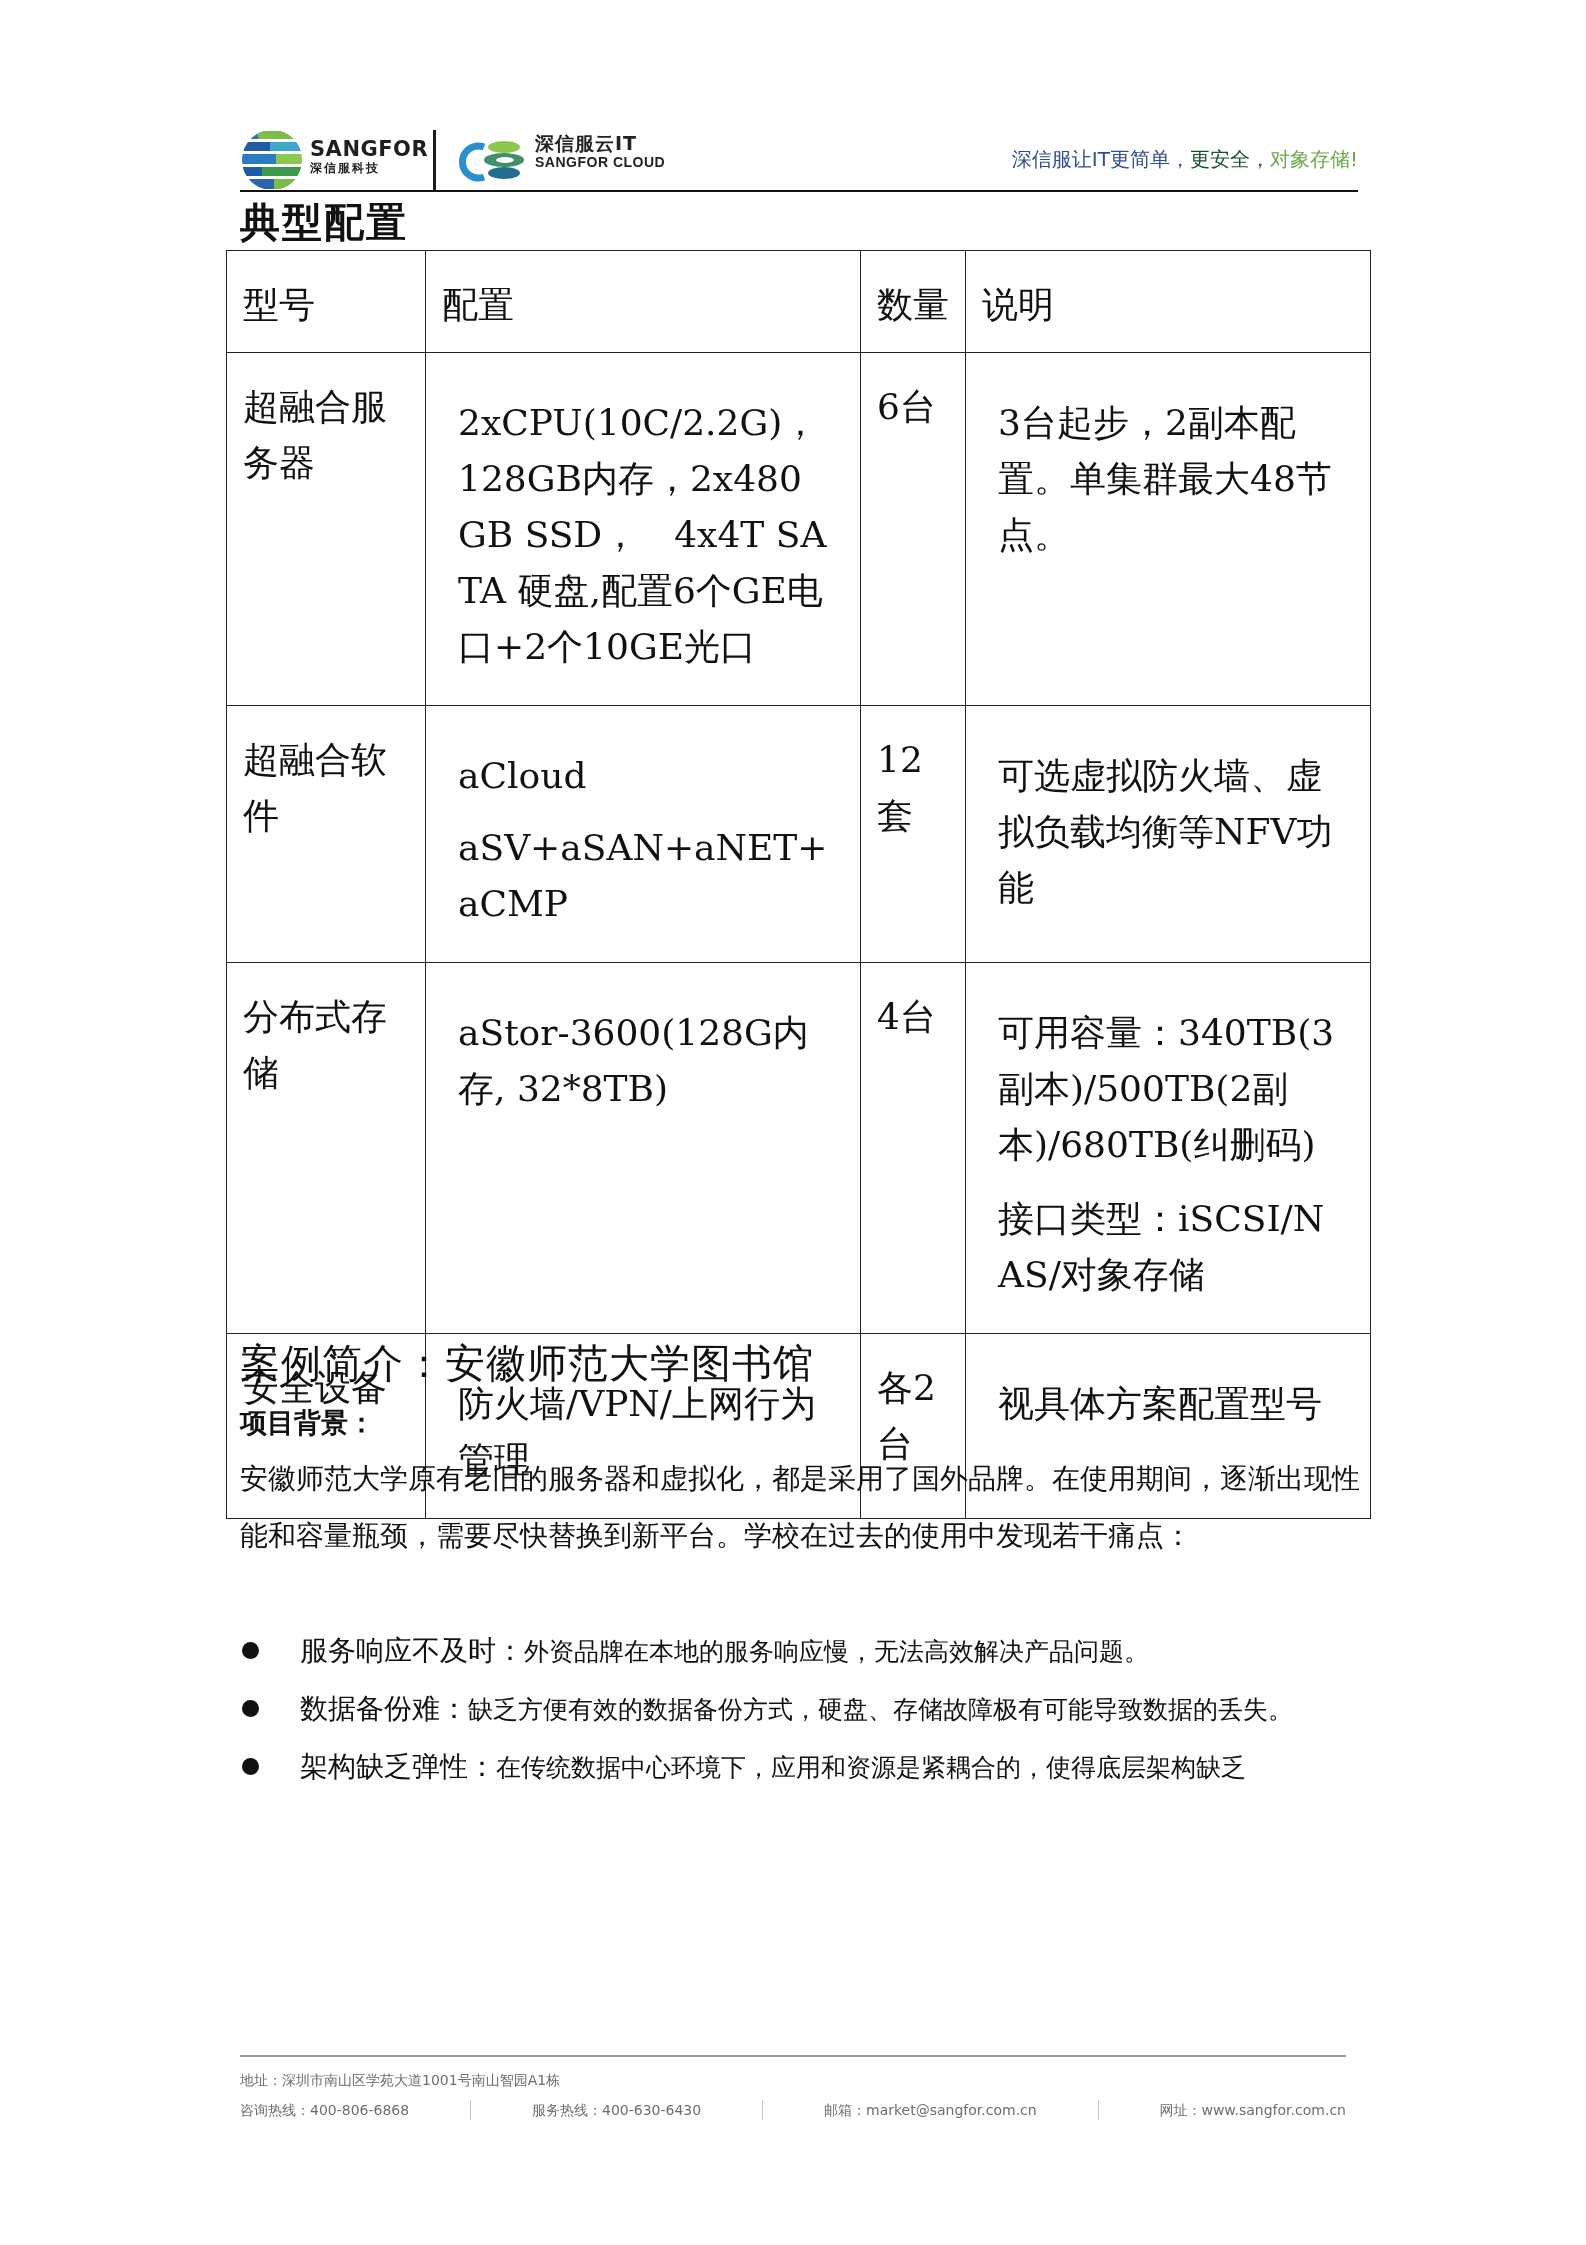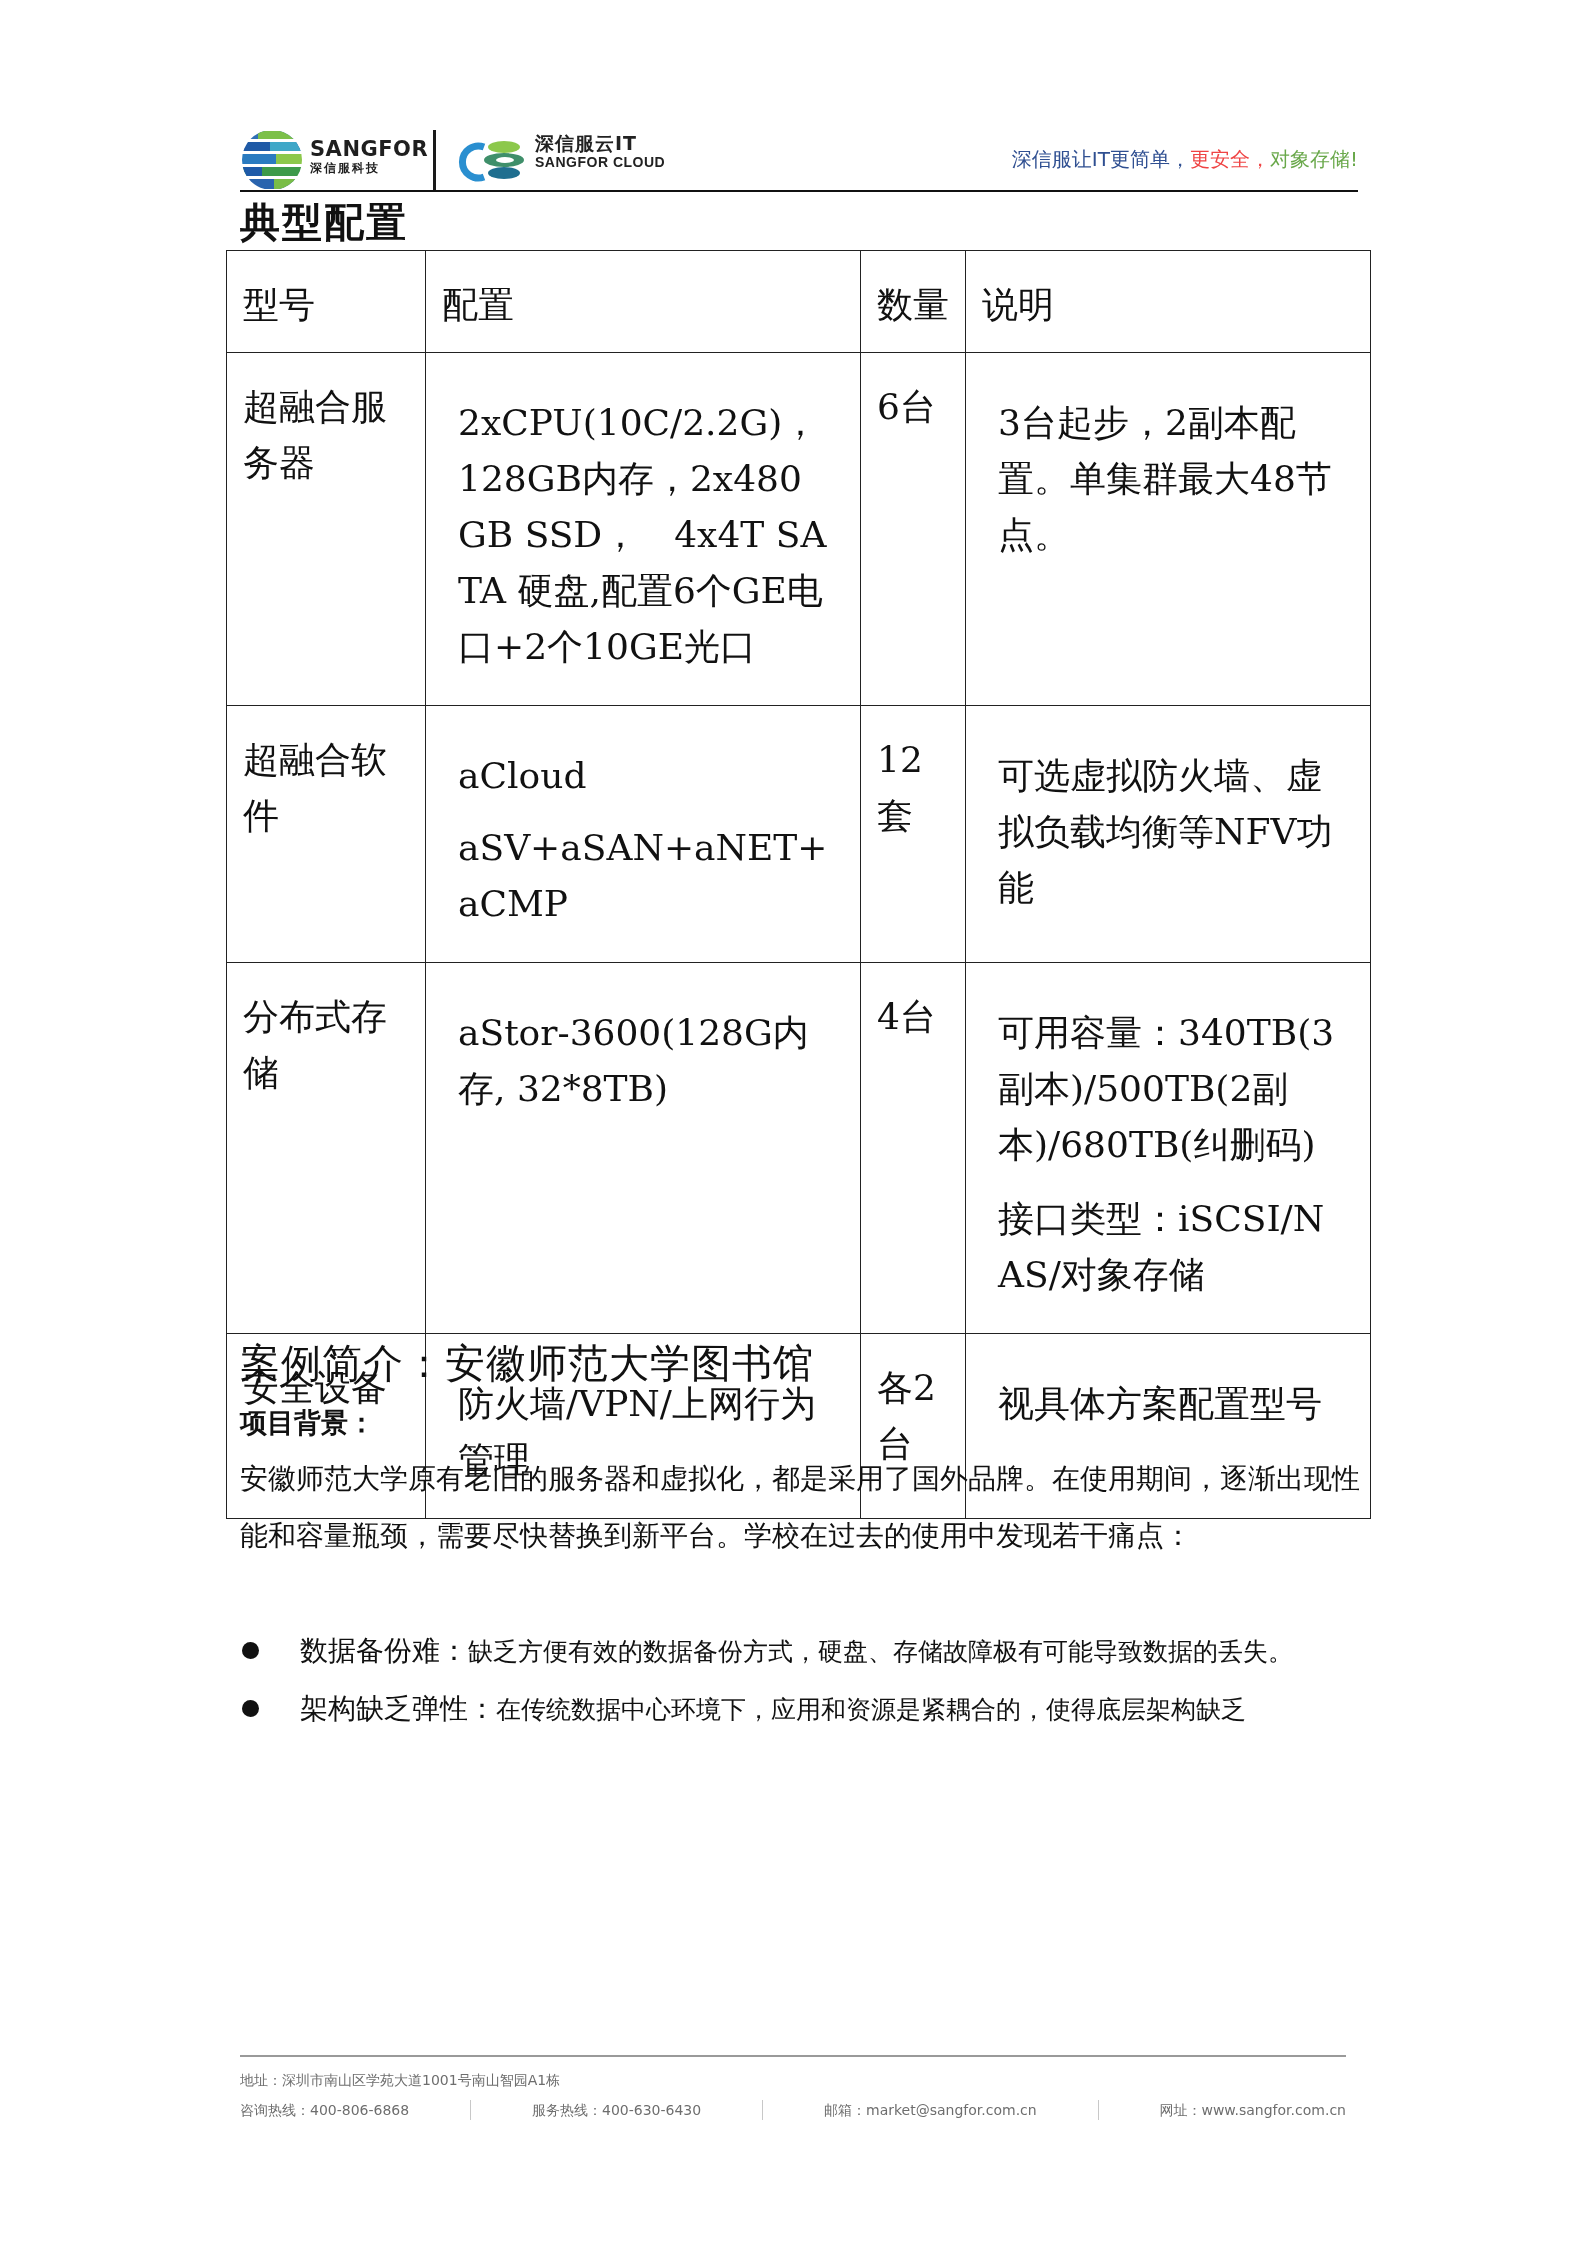--- a/index.html
+++ b/index.html
@@ -11,21 +11,21 @@
   .hdr-logo1 { left:240px; top:128px; width:64px; height:64px; }
   .brand1 { left:310px; top:138px; }
   .brand1 .en { font-family:"DejaVu Sans","Liberation Sans",sans-serif; font-weight:bold; font-size:21px; letter-spacing:0.5px; color:#1f1f1f; line-height:22px; }
   .brand1 .cn { font-family:"DejaVu Sans","Liberation Sans",sans-serif; font-weight:bold; font-size:12px; color:#1f1f1f; letter-spacing:2px; line-height:16px; }
   .vbar { left:433px; top:130px; width:3px; height:62px; background:#1a1a1a; }
   .hdr-logo2 { left:458px; top:133px; width:72px; height:55px; }
   .brand2 { left:535px; top:132px; }
   .brand2 .cn { font-family:"DejaVu Sans","Liberation Sans",sans-serif; font-weight:bold; font-size:19px; color:#222; line-height:22px; letter-spacing:1px; }
   .brand2 .en { font-family:Liberation Sans, sans-serif; font-weight:bold; font-size:14px; color:#222; letter-spacing:0.5px; line-height:16px; }
   .slogan { right:228px; top:146px; font-family:"DejaVu Sans","Liberation Sans",sans-serif; font-size:20px; line-height:26px; white-space:nowrap; }
-  .slogan .s1 { color:#2f4f91; } .slogan .s2 { color:#ef4444; } .slogan .s3 { color:#69a84a; }
+  .slogan .s1 { color:#2f4f91; } .slogan .s2 { color:#14532d; } .slogan .s3 { color:#69a84a; }
   .hdr-rule { left:240px; top:190px; width:1118px; height:2px; background:#111; }
 
   .section-title { left:240px; top:196px; font-size:40px; line-height:52px; font-weight:bold; letter-spacing:2px; }
 
   
   table.cfg { position:absolute; left:226px; top:250px; width:1144px; border-collapse:collapse; table-layout:fixed; }
   table.cfg td { border:1.5px solid #222; vertical-align:top; padding:26px 14px 14px 16px; font-size:36px; line-height:56px; word-break:break-all; }
   table.cfg td p { margin:16px; }
   table.cfg td p + p.gap { margin-top:18px; }
 
@@ -151,20 +151,21 @@
         </td>
   </tr>
 </tbody>
   </table>
 
 <div class="abs case-title">案例简介：安徽师范大学图书馆</div>
 <div class="abs subhead">项目背景：</div>
 <div class="abs para">安徽师范大学原有老旧的服务器和虚拟化，都是采用了国外品牌。在使用期间，逐渐出现性能和容量瓶颈，需要尽快替换到新平台。学校在过去的使用中发现若干痛点：</div>
 
 <ul class="bullets">
+  <li><span class="dot"></span><span class="lead">服务响应不及时：</span><span>外资品牌在本地的服务响应慢，无法高效解决产品问题。</span></li>
   <li><span class="dot"></span><span class="lead">数据备份难：</span><span>缺乏方便有效的数据备份方式，硬盘、存储故障极有可能导致数据的丢失。</span></li>
   <li><span class="dot"></span><span class="lead">架构缺乏弹性：</span><span>在传统数据中心环境下，应用和资源是紧耦合的，使得底层架构缺乏</span></li>
 </ul>
 
 <div class="abs ftr-rule"></div>
 <div class="abs ftr ftr-addr">地址：深圳市南山区学苑大道1001号南山智园A1栋</div>
 <div class="abs ftr ftr-row">
   <span>咨询热线：400-806-6868</span>
   <span class="ftr-sep"></span>
   <span>服务热线：400-630-6430</span>

